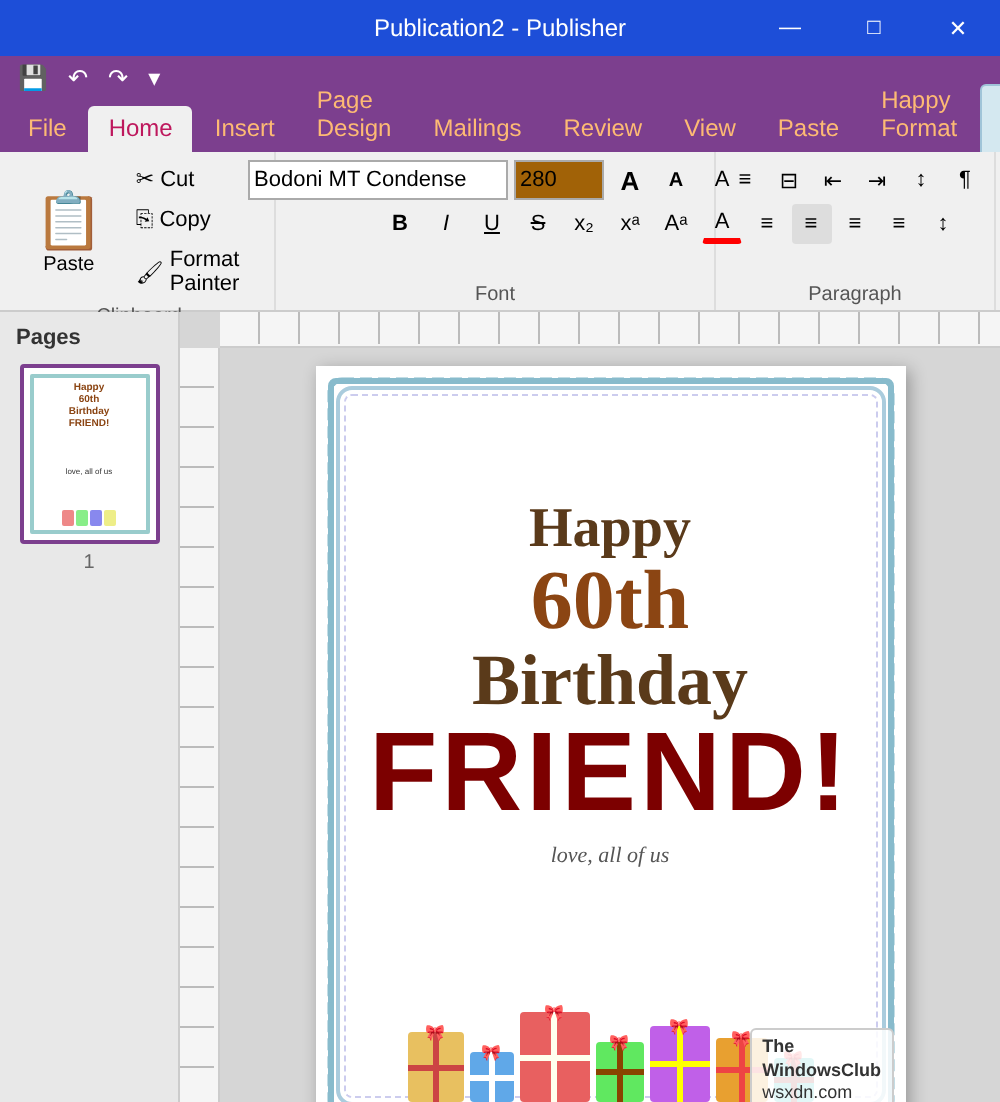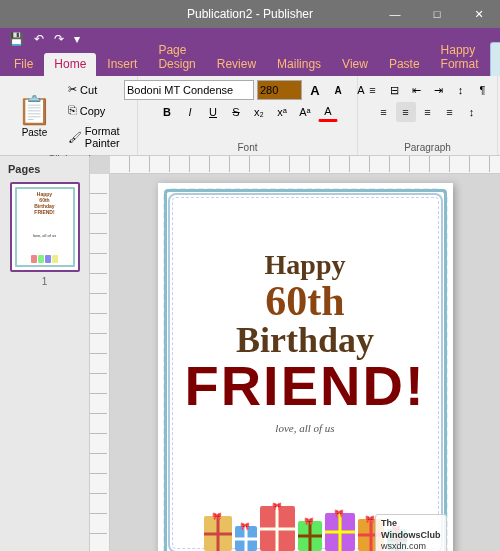--- a/index.html
+++ b/index.html
@@ -1,20 +1,20 @@
 <!DOCTYPE html>
 <html><head>
   <meta charset="utf-8">
   <style>
     * { box-sizing: border-box; margin: 0; padding: 0; }
     body { font-family: 'Segoe UI', Arial, sans-serif; font-size: 12px; background: #f0f0f0; width: 500px; height: 551px; overflow: hidden; }
 
     
     #title-bar {
-      background: #737373;
+      background: #1d4ed8;
       color: white;
       height: 28px;
       display: flex;
       align-items: center;
       justify-content: center;
       font-size: 12px;
       position: relative;
       text-align: center;
     }
     #title-bar .window-controls {
@@ -134,21 +134,21 @@
       cursor: pointer;
       border-radius: 2px;
       font-size: 11px;
       border: 1px solid transparent;
     }
 
     
     .font-group .ribbon-group-content {
       flex-direction: column;
       gap: 2px;
-      align-items: center;
+      align-items: flex-end;
     }
     .font-row {
       display: flex;
       align-items: center;
       gap: 3px;
     }
     .font-select {
       font-size: 11px;
       height: 20px;
       border: 1px solid #aaa;
@@ -502,22 +502,22 @@
   <span class="qa-icon">↶</span>
   <span class="qa-icon">↷</span>
   <span class="qa-icon">▾</span>
 </div>
 
 <div id="ribbon-tabs">
   <div class="ribbon-tab">File</div>
   <div class="ribbon-tab active">Home</div>
   <div class="ribbon-tab">Insert</div>
   <div class="ribbon-tab">Page Design</div>
+  <div class="ribbon-tab">Mailings</div>
   <div class="ribbon-tab">Review</div>
-  <div class="ribbon-tab">Mailings</div>
   <div class="ribbon-tab">View</div>
   <div class="ribbon-tab">Paste</div>
   <div class="ribbon-tab">Happy Format</div>
   <div id="textbox-tab" class="ribbon-tab">Text Box</div>
 </div>
 
 <div id="ribbon">
 
   <div class="ribbon-group clipboard-group">
     <div class="ribbon-group-content">

